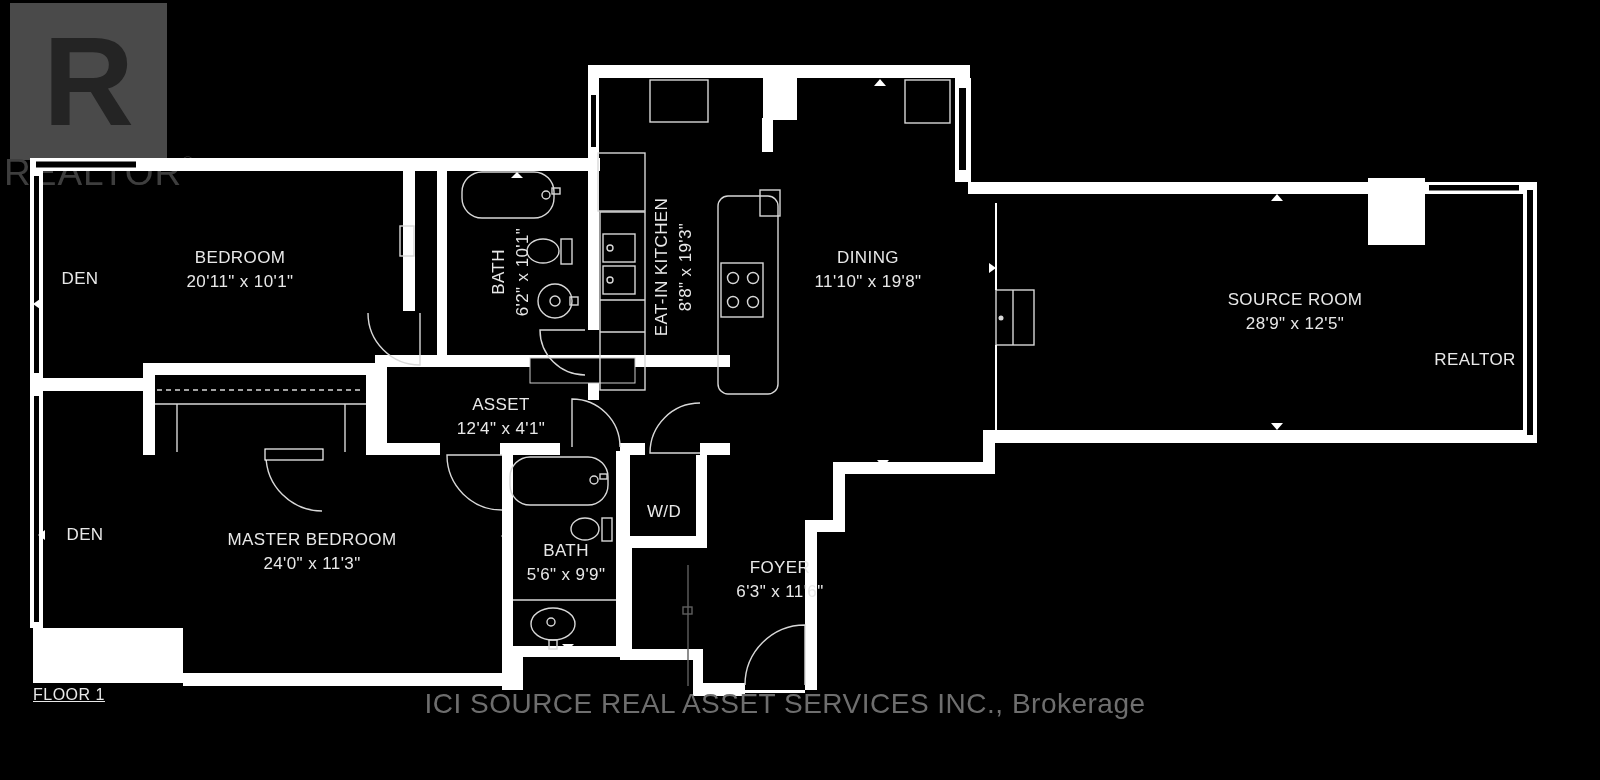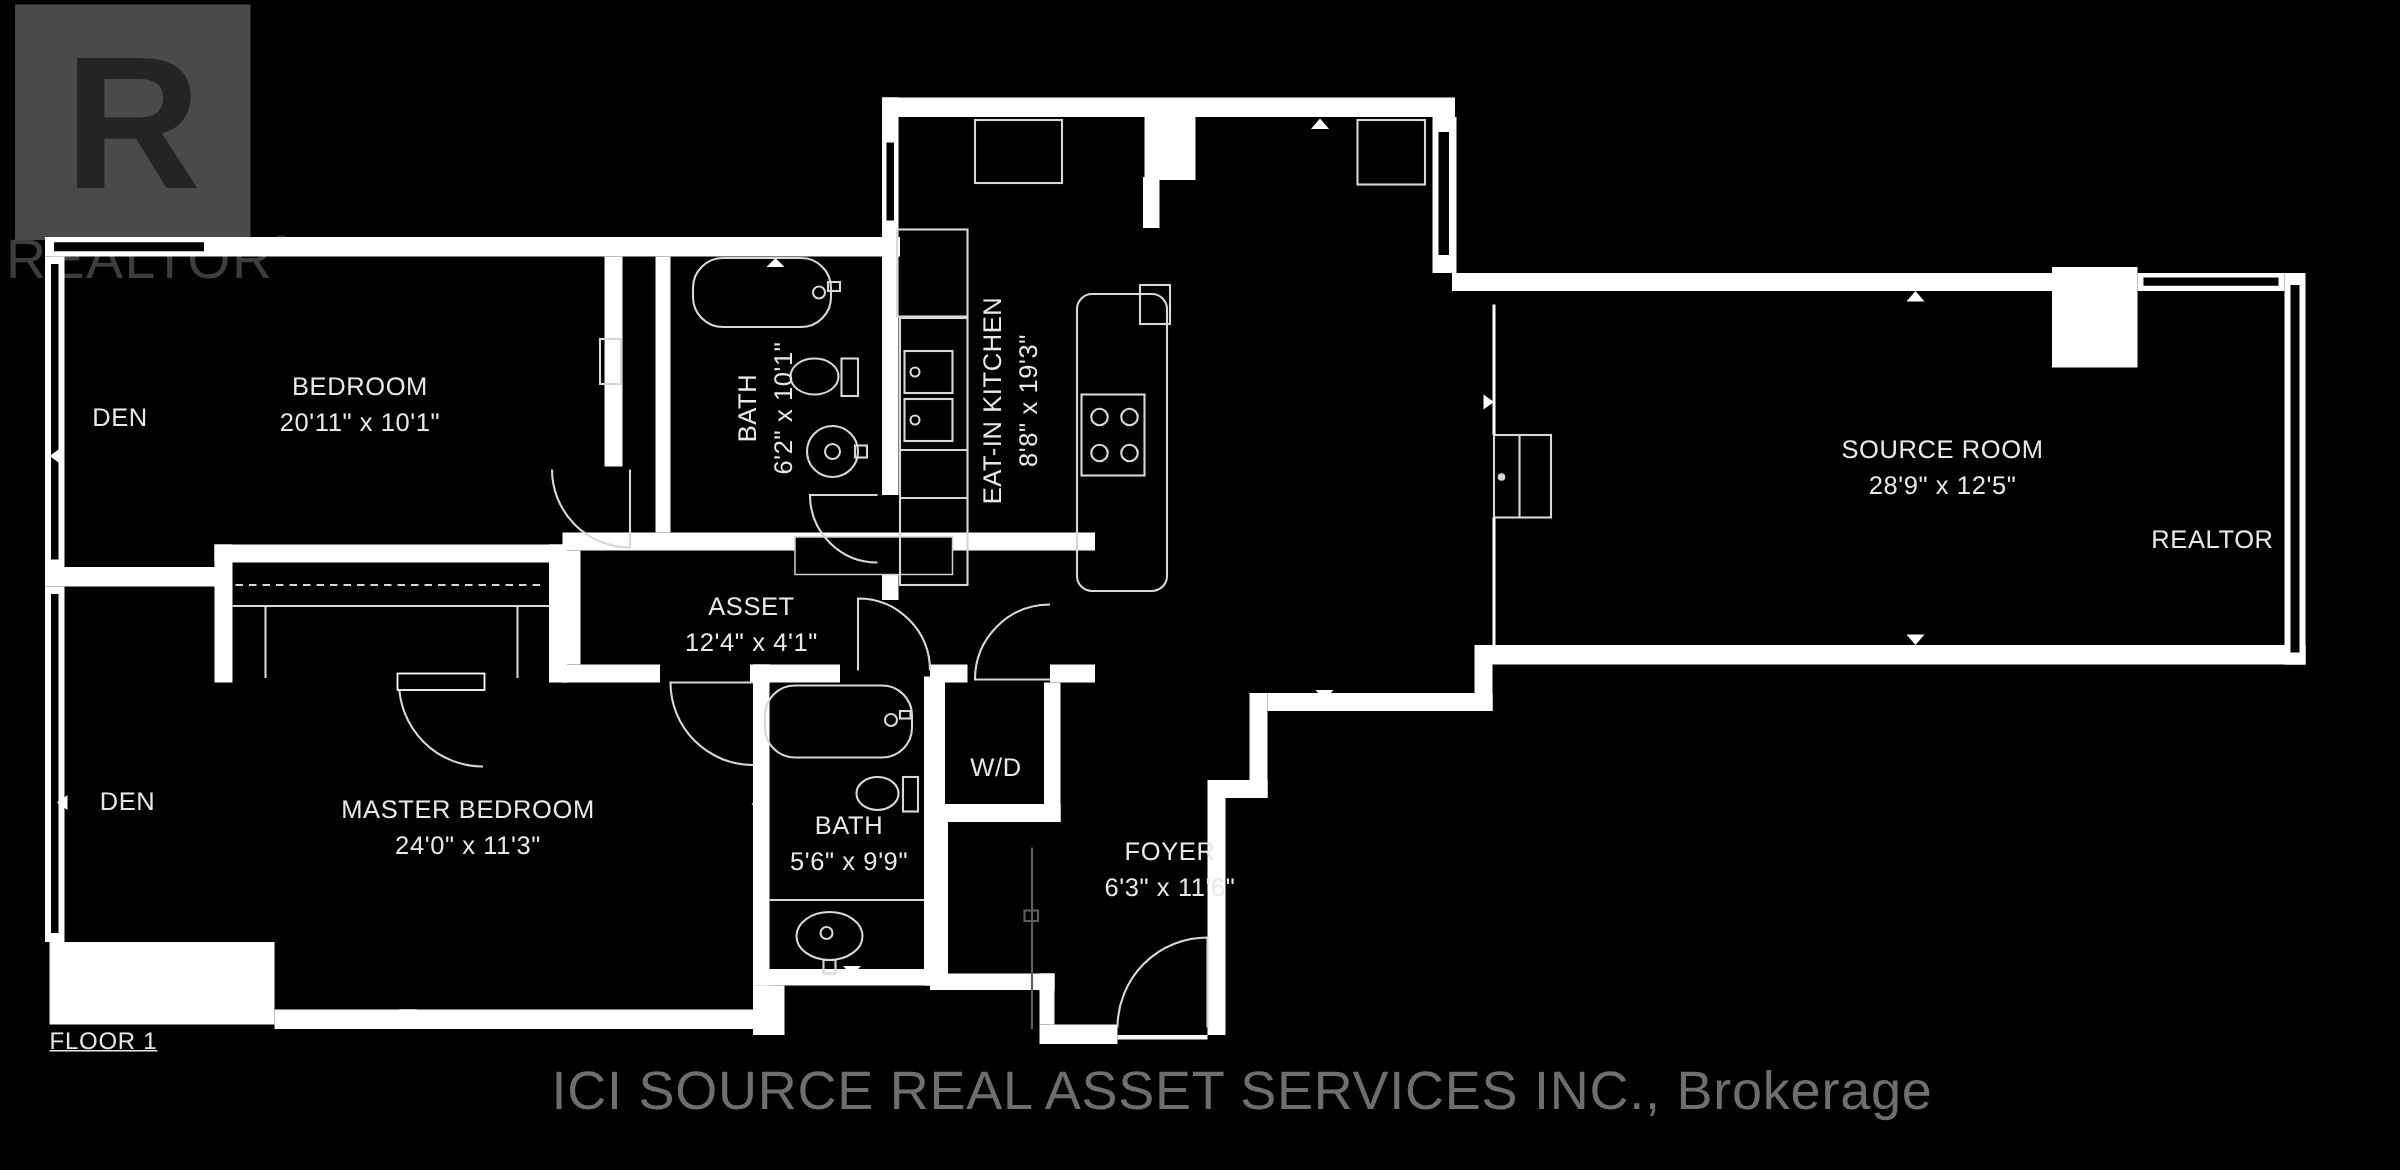--- a/index.html
+++ b/index.html
@@ -28,22 +28,22 @@
   .dash{stroke-dasharray:5 4;}
   .gray{stroke:#5f5f5f;}
   .dot{fill:var(--fixture);stroke:none;}
   .recess{fill:var(--background);stroke:#cccccc;stroke-width:1;}
   
   .room-label{position:absolute;transform:translate(-50%,-50%);color:var(--label);
               font-size:17px;line-height:24px;text-align:center;white-space:nowrap;letter-spacing:.4px;}
   .room-label .line{display:block;}
   .rot{transform:translate(-50%,-50%) rotate(-90deg);}
   .floor-label{position:absolute;left:33px;top:686px;color:var(--label);font-size:16px;letter-spacing:.5px;text-decoration:underline;}
-  .brokerage{position:absolute;left:785px;top:706px;transform:translateX(-50%);
-             color:var(--brokerage_text);font-size:36px;letter-spacing:.5px;white-space:nowrap;margin-left:43px;}
+  .brokerage{position:absolute;left:785px;top:688px;transform:translateX(-50%);
+             color:var(--brokerage_text);font-size:28px;letter-spacing:.5px;white-space:nowrap;}
 </style>
 </head>
 <body>
 
 <div class="canvas">
 
   <div class="logo-box">
     <span class="logo-letter">R</span>
   </div>
   <div class="logo-text"><span>REALTOR</span><span class="logo-reg">®</span></div>
@@ -218,20 +218,24 @@
     <span class="line">20'11" x 10'1"</span>
   </div>
   <div class="room-label rot" style="left:511px;top:272px">
     <span class="line">BATH</span>
     <span class="line">6'2" x 10'1"</span>
   </div>
   <div class="room-label rot" style="left:674px;top:267px">
     <span class="line">EAT-IN KITCHEN</span>
     <span class="line">8'8" x 19'3"</span>
   </div>
+  <div class="room-label" style="left:868px;top:270px">
+    <span class="line">DINING</span>
+    <span class="line">11'10" x 19'8"</span>
+  </div>
   <div class="room-label" style="left:1295px;top:312px">
     <span class="line">SOURCE ROOM</span>
     <span class="line">28'9" x 12'5"</span>
   </div>
   <div class="room-label" style="left:1475px;top:360px">
     <span class="line">REALTOR</span>
   </div>
   <div class="room-label" style="left:501px;top:417px">
     <span class="line">ASSET</span>
     <span class="line">12'4" x 4'1"</span>

